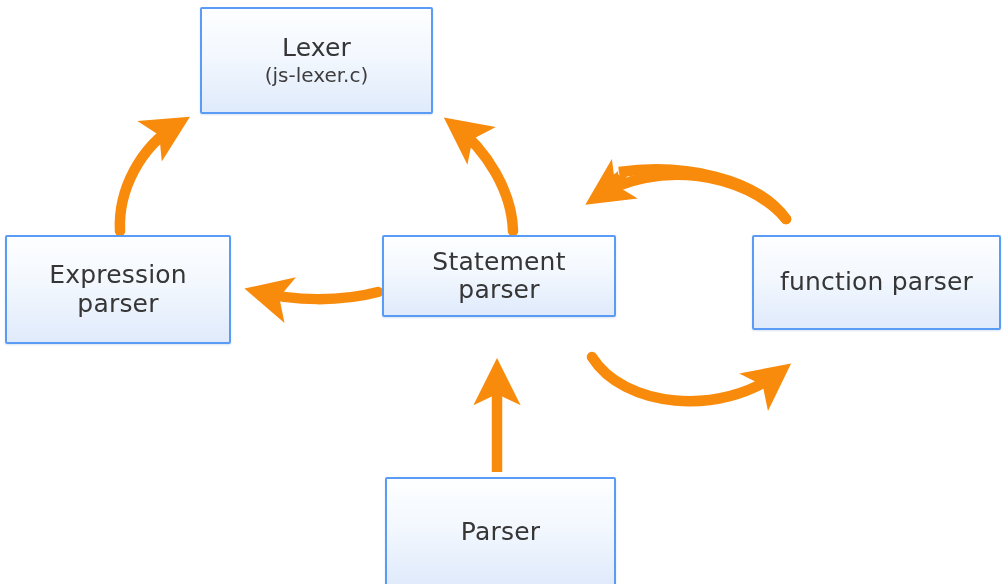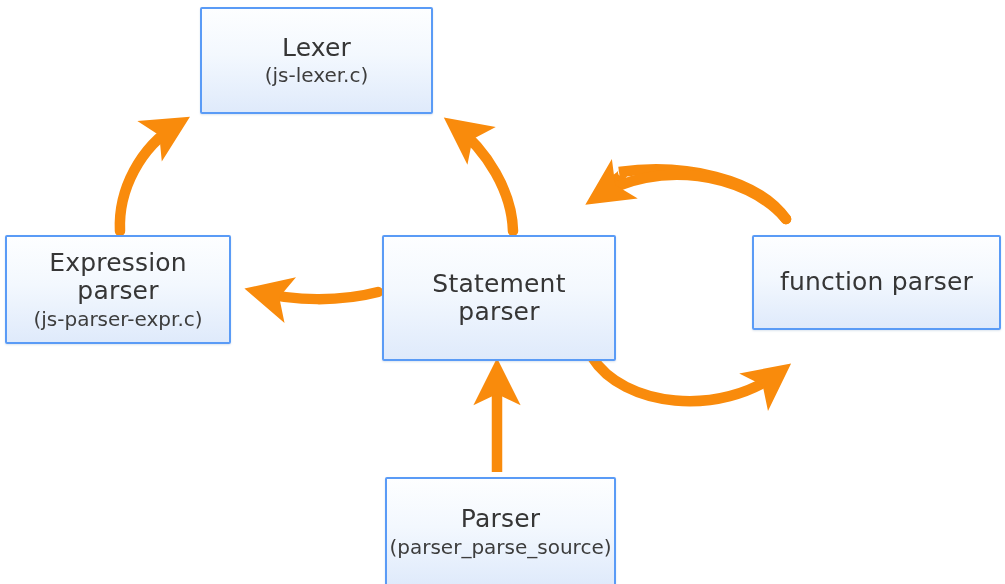--- a/index.html
+++ b/index.html
@@ -52,21 +52,21 @@
     font-size: 20px;
     line-height: 1.2;
     color: #3d3d3d;
     margin-top: 1px;
     white-space: nowrap;
   }
 
   
   #node-lexer     { left: 200px; top: 7px;   width: 233px; height: 107px; }
   #node-expr      { left: 5px;   top: 235px; width: 226px; height: 109px; }
-  #node-statement { left: 382px; top: 235px; width: 234px; height: 126px; }
+  #node-statement { left: 382px; top: 235px; width: 234px; height: 82px; }
   #node-function  { left: 752px; top: 235px; width: 249px; height: 95px; }
   #node-parser    { left: 385px; top: 477px; width: 231px; height: 110px; }
 </style>
 </head>
 <body>
 
 <div id="diagram">
 
   <svg class="arrow-layer" viewBox="0 0 1005 584" width="1005" height="584" xmlns="http://www.w3.org/2000/svg">
     <defs>
@@ -90,30 +90,28 @@
   </svg>
 
   <div class="node" id="node-lexer">
     <div class="title">Lexer</div>
     <div class="sub">(js-lexer.c)</div>
   </div>
 
   <div class="node" id="node-expr">
     <div class="title">Expression</div>
     <div class="title">parser</div>
-    <div class="sub">(js-parser-expr.c)</div>
   </div>
 
   <div class="node" id="node-statement">
     <div class="title">Statement</div>
     <div class="title">parser</div>
   </div>
 
   <div class="node" id="node-function">
     <div class="title">function parser</div>
   </div>
 
   <div class="node" id="node-parser">
     <div class="title">Parser</div>
-    <div class="sub">(parser_parse_source)</div>
   </div>
 
 </div>
 
 </body></html>

